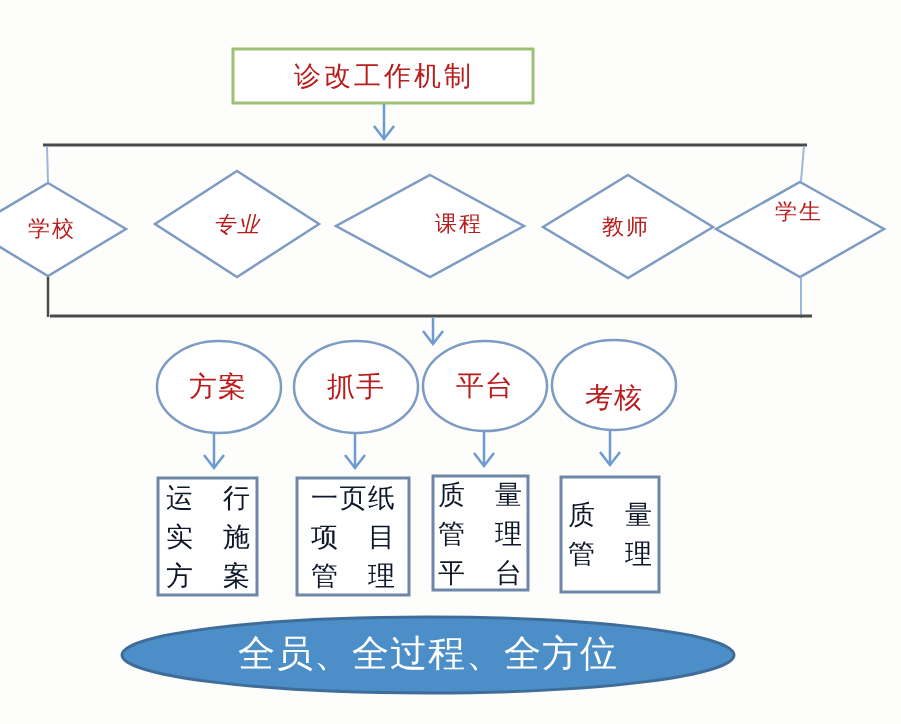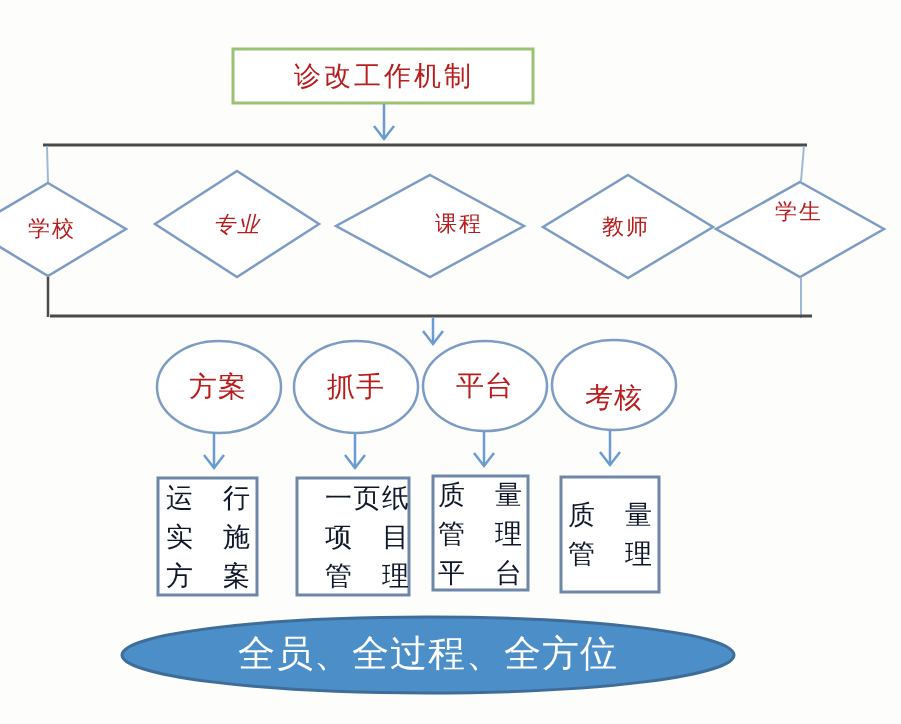--- a/index.html
+++ b/index.html
@@ -109,21 +109,21 @@
   <div class="label ellipse-label" style="left:218px; top:387px;">方案</div>
   <div class="label ellipse-label" style="left:356px; top:387px;">抓手</div>
   <div class="label ellipse-label" style="left:485px; top:386px;">平台</div>
   <div class="label ellipse-label" style="left:614px; top:398px;">考核</div>
 
   <div class="box-label" style="left:208px; top:537px;">
     <div class="ln">运行</div>
     <div class="ln">实施</div>
     <div class="ln">方案</div>
   </div>
-  <div class="box-label" style="left:353px; top:537px;margin-left:14px;">
+  <div class="box-label" style="left:353px; top:537px;">
     <div class="ln">一页纸</div>
     <div class="ln">项目</div>
     <div class="ln">管理</div>
   </div>
   <div class="box-label" style="left:480px; top:534px;">
     <div class="ln">质量</div>
     <div class="ln">管理</div>
     <div class="ln">平台</div>
   </div>
   <div class="box-label" style="left:610px; top:535px;">

